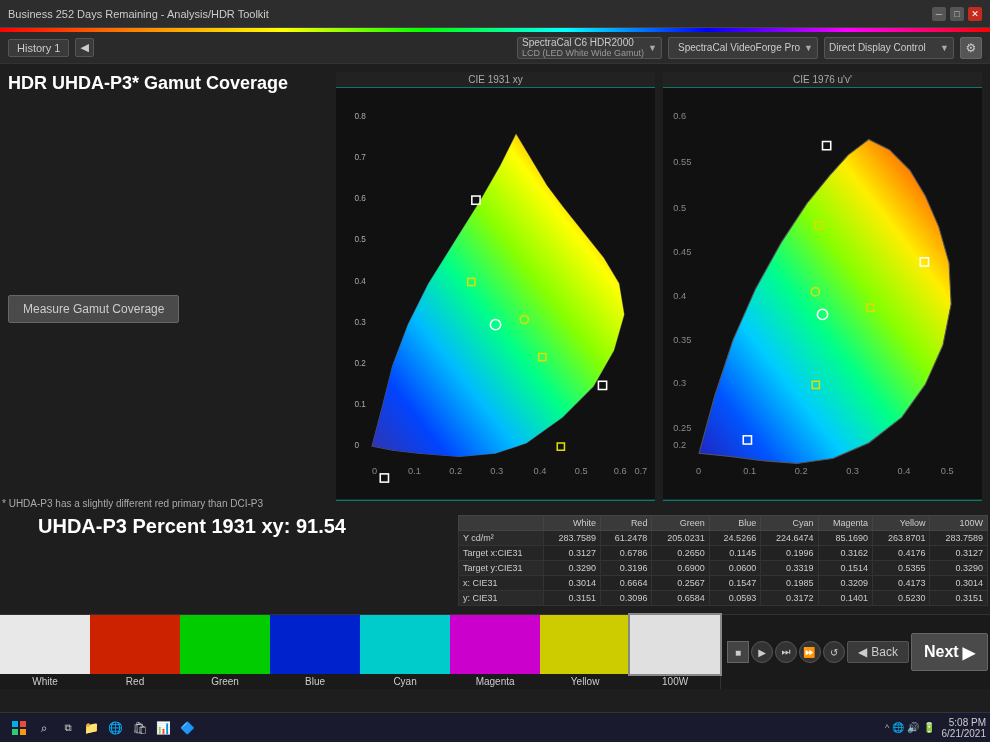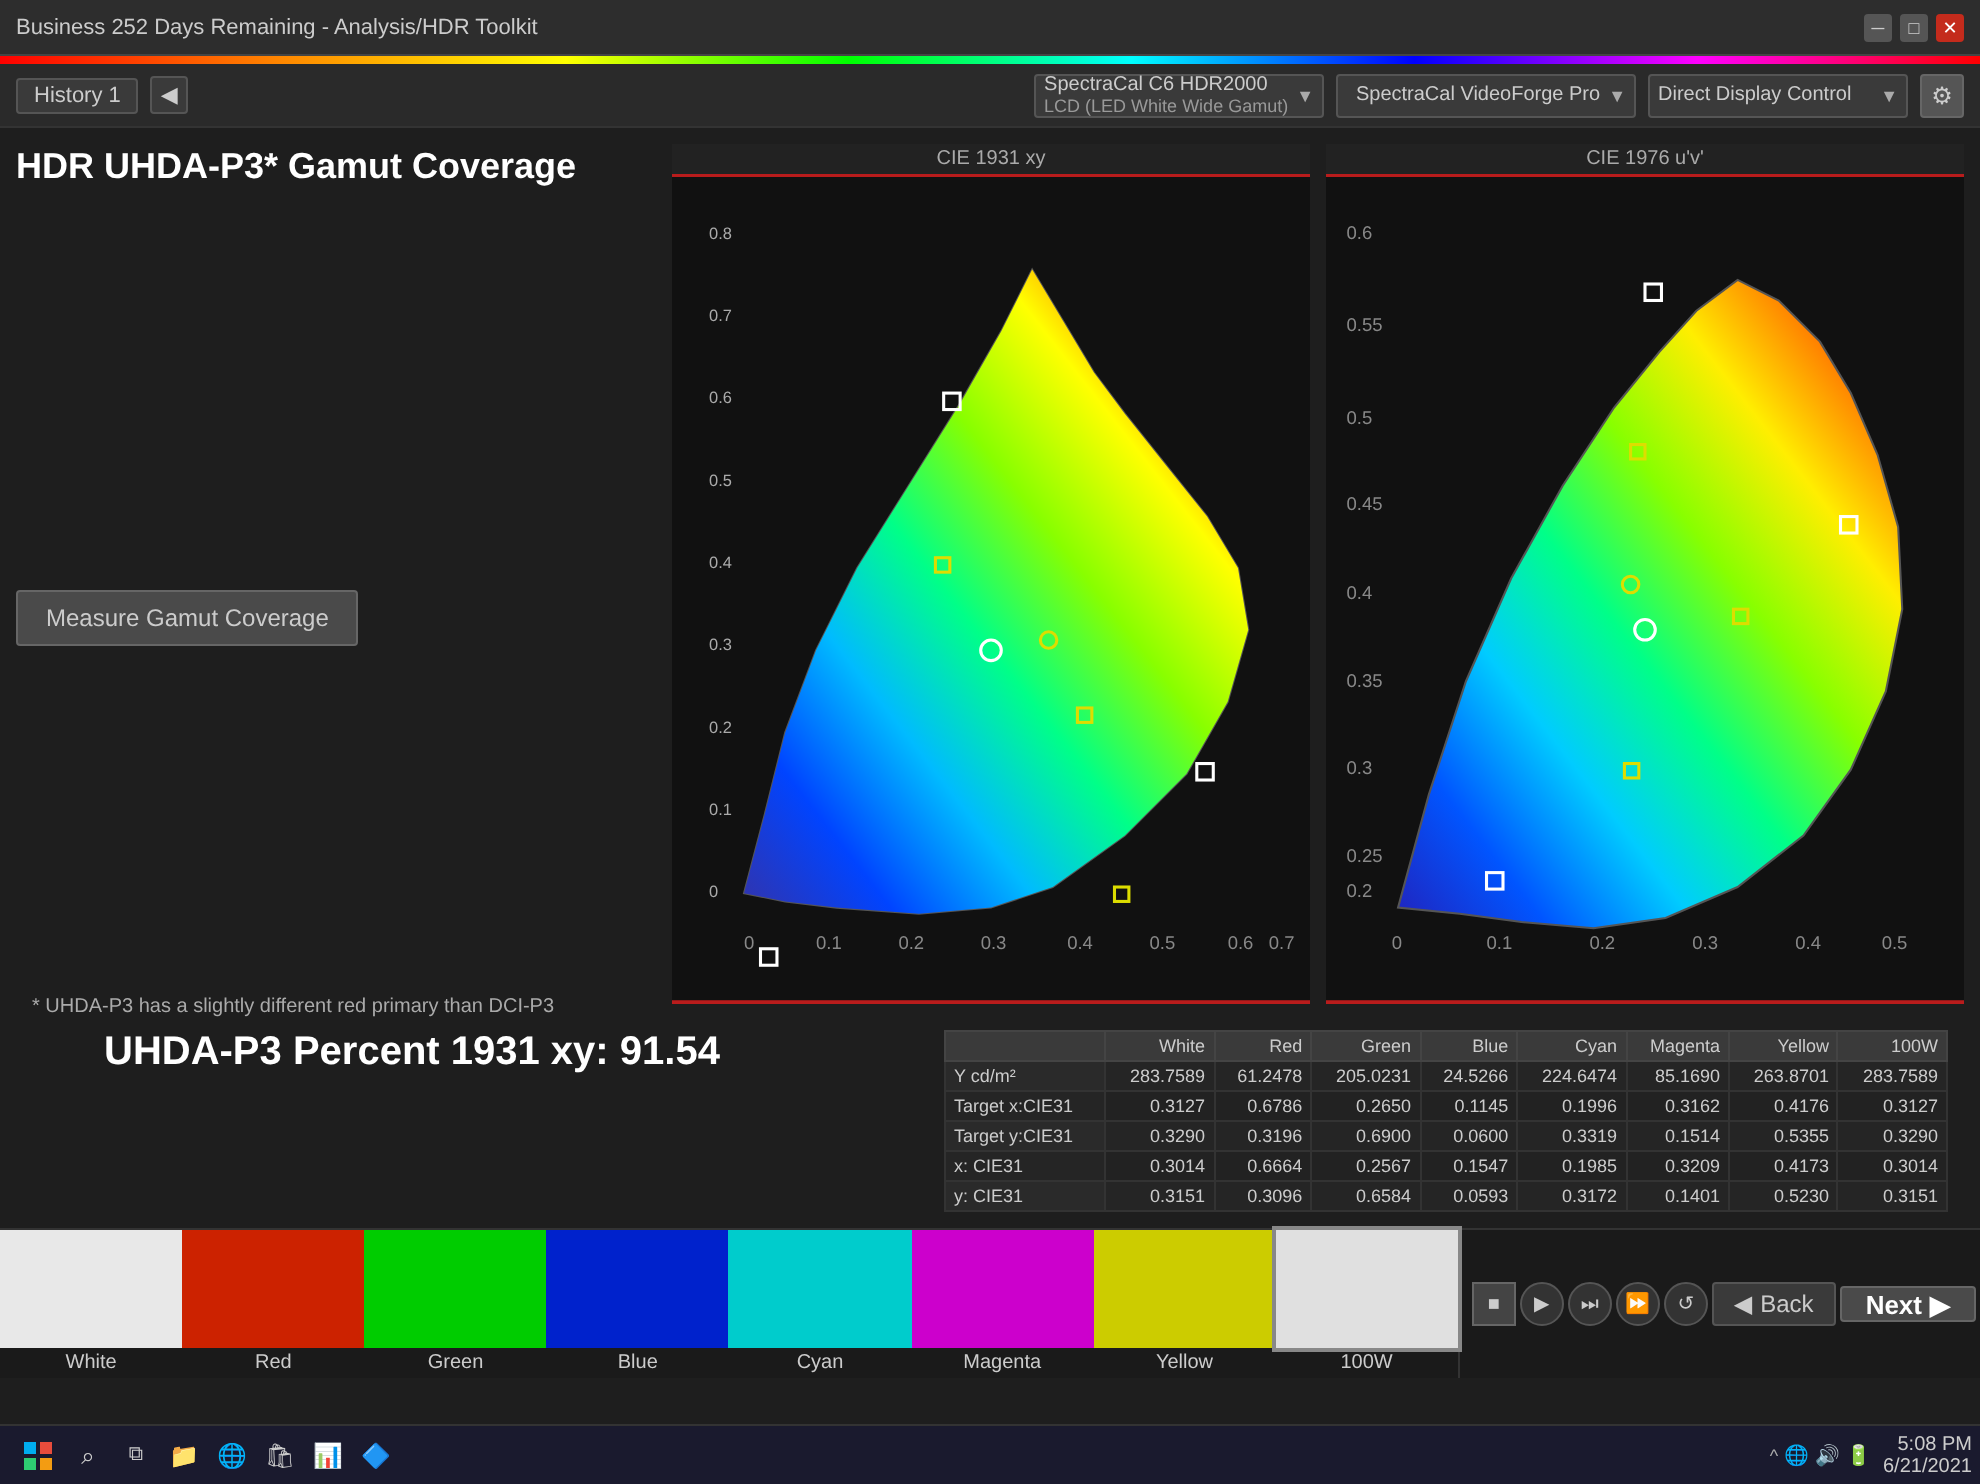--- a/index.html
+++ b/index.html
@@ -117,33 +117,33 @@
 
     
     #charts-area {
       flex: 1;
       display: flex;
       gap: 8px;
     }
     .chart-container {
       flex: 1;
       position: relative;
-      background: #b91c1c;
+      background: #0f766e;
     }
     .chart-label {
       text-align: center;
       color: #aaa;
       font-size: 10px;
       padding: 2px;
       background: #222;
     }
 
     
     #bottom-section {
-      padding: 4px 16px;
+      padding: 4px 2px;
       min-height: 120px;
     }
     .footnote {
       color: #aaa;
       font-size: 10px;
       margin-bottom: 6px;
     }
     .stats-row {
       display: flex;
       gap: 20px;
@@ -212,23 +212,23 @@
       background: #1a1a1a;
     }
     .swatch-selected {
       outline: 2px solid #888;
     }
     .nav-btn-next {
       background: #4a4a4a;
       border: 1px solid #666;
       color: #fff;
       padding: 0 12px;
-      height: 18px;
+      height: 38px;
       display: flex; align-items: center; justify-content: flex-start;
-      cursor: pointer; border-radius: 2px; font-size: 13px;
+      cursor: pointer; border-radius: 2px; font-size: 16px;
       font-weight: bold;
       gap: 4px;
     }
     .nav-btn-back {
       background: #3a3a3a;
       border: 1px solid #555;
       color: #ccc;
       padding: 0 10px;
       height: 22px;
       display: flex; align-items: center; justify-content: center;

